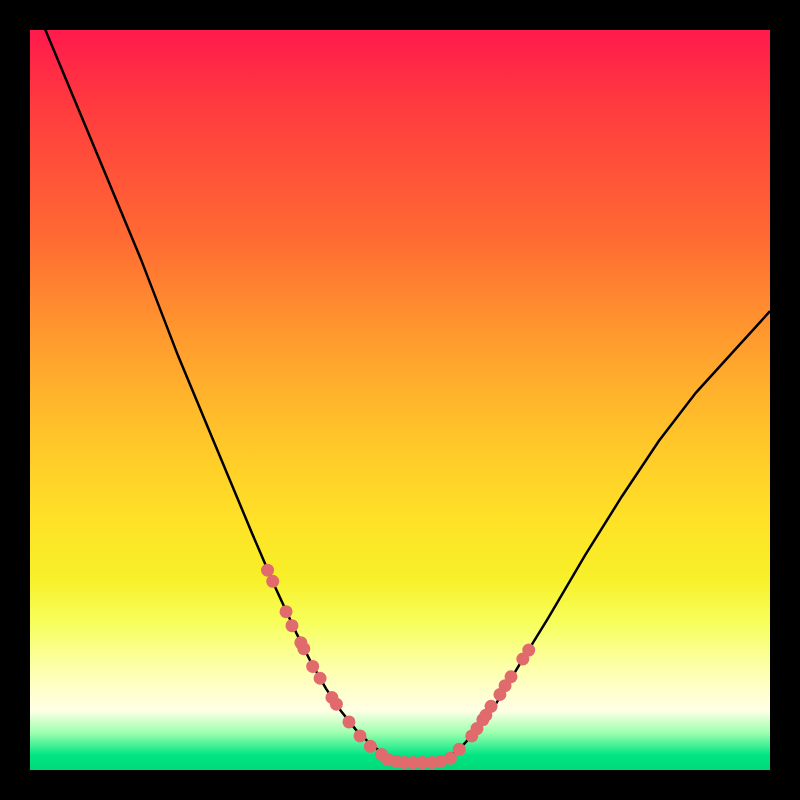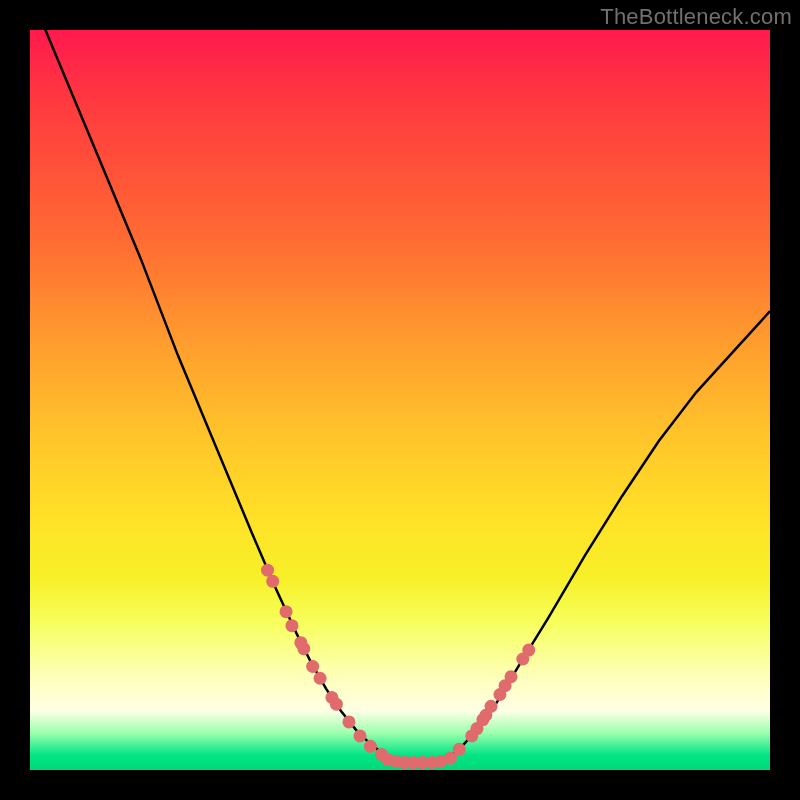--- a/index.html
+++ b/index.html
@@ -53,21 +53,20 @@
     font-size: 22px;
     letter-spacing: 0.2px;
     font-weight: 400;
     user-select: none;
   }
 </style>
 </head>
 <body>
 
 <div class="frame">
-  <div class="watermark">TheBottleneck.com</div>
   <div class="plot">
     <svg id="chart-svg" width="740" height="740" viewBox="0 0 740 740">
         <path d="M0.00,-37.00 L37.00,51.80 L74.00,140.60 L111.00,229.40 L148.00,325.60 L185.00,414.40 L222.00,503.20 L244.20,555.00 L266.40,603.10 L281.20,632.70 L296.00,658.60 L310.80,680.80 L325.60,699.30 L340.40,714.10 L355.20,725.20 L370.00,731.12 L384.80,732.60 L399.60,732.60 L414.40,731.12 L429.20,719.28 L444.00,703.00 L466.20,673.40 L488.40,636.40 L518.00,588.30 L555.00,525.40 L592.00,466.20 L629.00,410.70 L666.00,362.60 L703.00,321.90 L740.00,281.20" fill="none" stroke="#000000" stroke-width="2.5"></path>
         <circle cx="237.54" cy="540.20" r="6.5" fill="#e06a6c"></circle>
         <circle cx="242.72" cy="551.30" r="6.5" fill="#e06a6c"></circle>
         <circle cx="256.04" cy="581.64" r="6.5" fill="#e06a6c"></circle>
         <circle cx="261.96" cy="595.70" r="6.5" fill="#e06a6c"></circle>
         <circle cx="270.84" cy="612.72" r="6.5" fill="#e06a6c"></circle>
         <circle cx="273.80" cy="618.64" r="6.5" fill="#e06a6c"></circle>
         <circle cx="282.68" cy="636.40" r="6.5" fill="#e06a6c"></circle>

